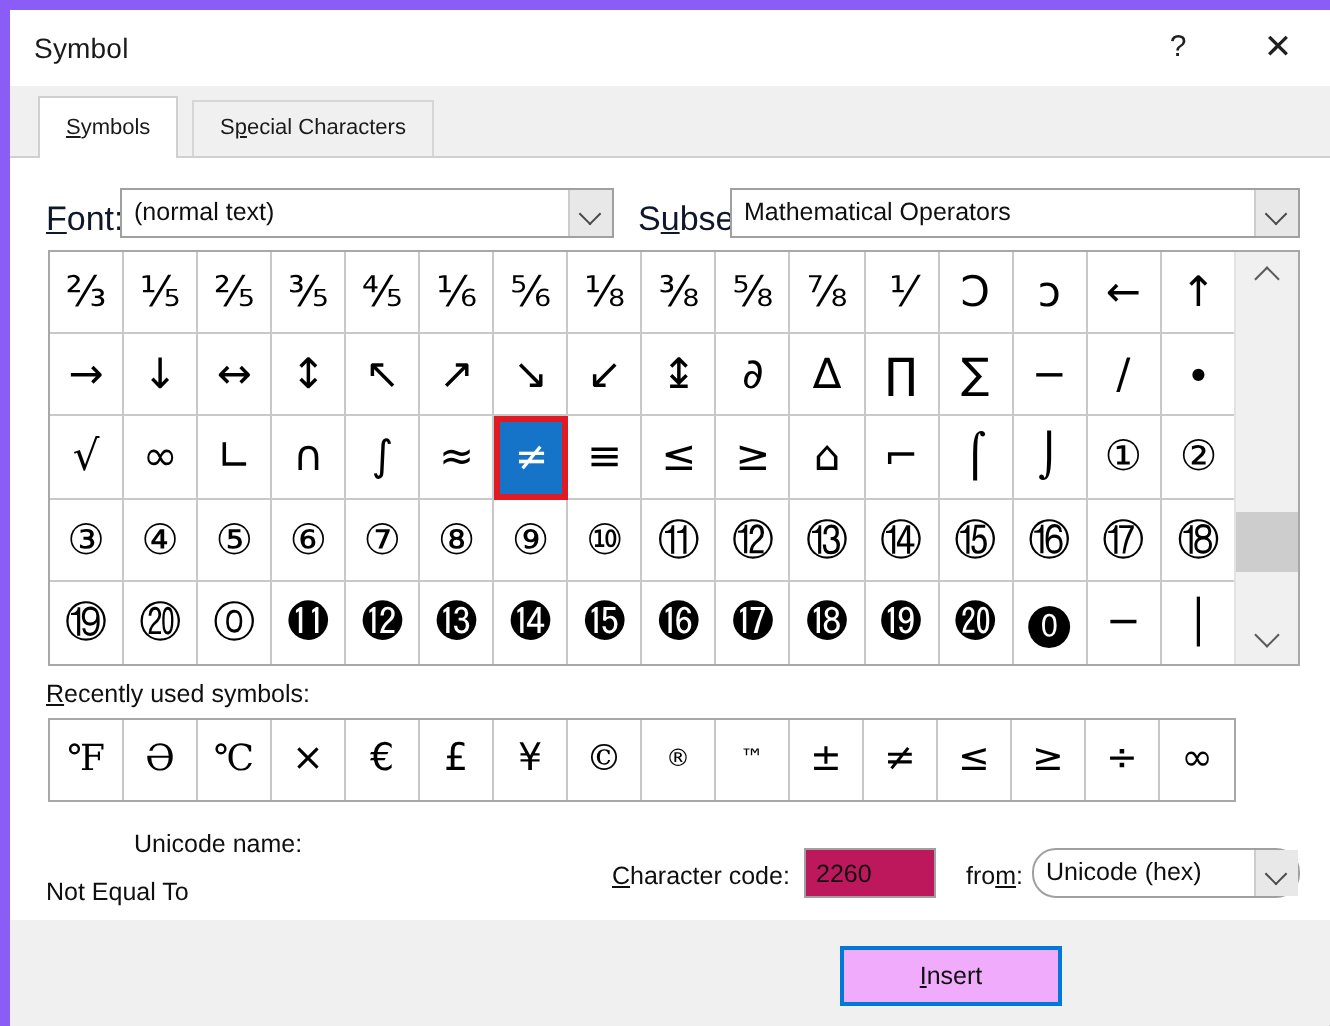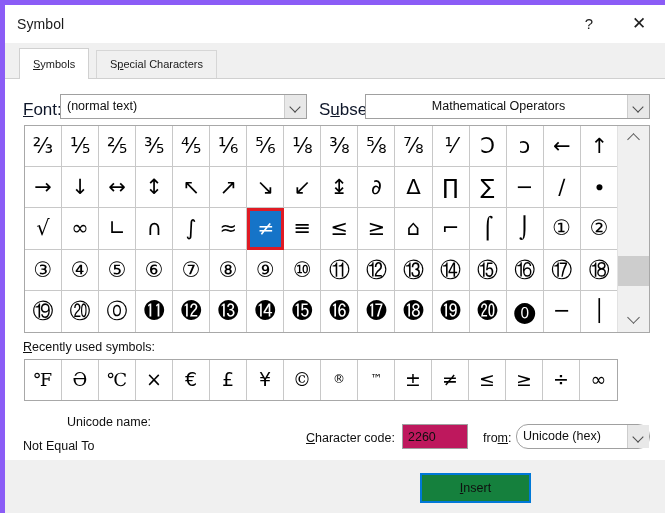--- a/index.html
+++ b/index.html
@@ -150,21 +150,21 @@
   .combo .arrowbox::after {
     content: "";
     position: absolute;
     left: 6px; top: 8px;
     width: 7px; height: 7px;
     border-right: 1.4px solid #4a4a4a;
     border-bottom: 1.4px solid #4a4a4a;
     transform: rotate(45deg);
   }
   #font-combo { left: 55px; top: 15px; width: 247px; }
-  #subset-combo { left: 360px; top: 15px; width: 285px; text-align: center; }
+  #subset-combo { left: 360px; top: 15px; width: 285px; }
 
   
   #grid-wrap {
     position: absolute;
     left: 19px; top: 46px;
     width: 626px;
     height: 208px;
     box-sizing: border-box;
     border: 1px solid #a8a8a8;
     background: #ffffff;
@@ -361,21 +361,21 @@
     font-family: "Liberation Sans", sans-serif;
     font-size: 12.5px;
     color: #0f0f0f;
     cursor: default;
     padding: 0;
   }
   #insert-btn {
     left: 415px;
     width: 111px;
     border: 2px solid #0078d7;
-    background: #15803d;
+    background: #f0abfc;
   }
   #cancel-btn {
     left: 541px;
     width: 104px;
   }
   .btn u { text-decoration: underline; }
   #resize-grip {
     position: absolute;
     right: 2px; bottom: 2px;
     width: 13px; height: 13px;

